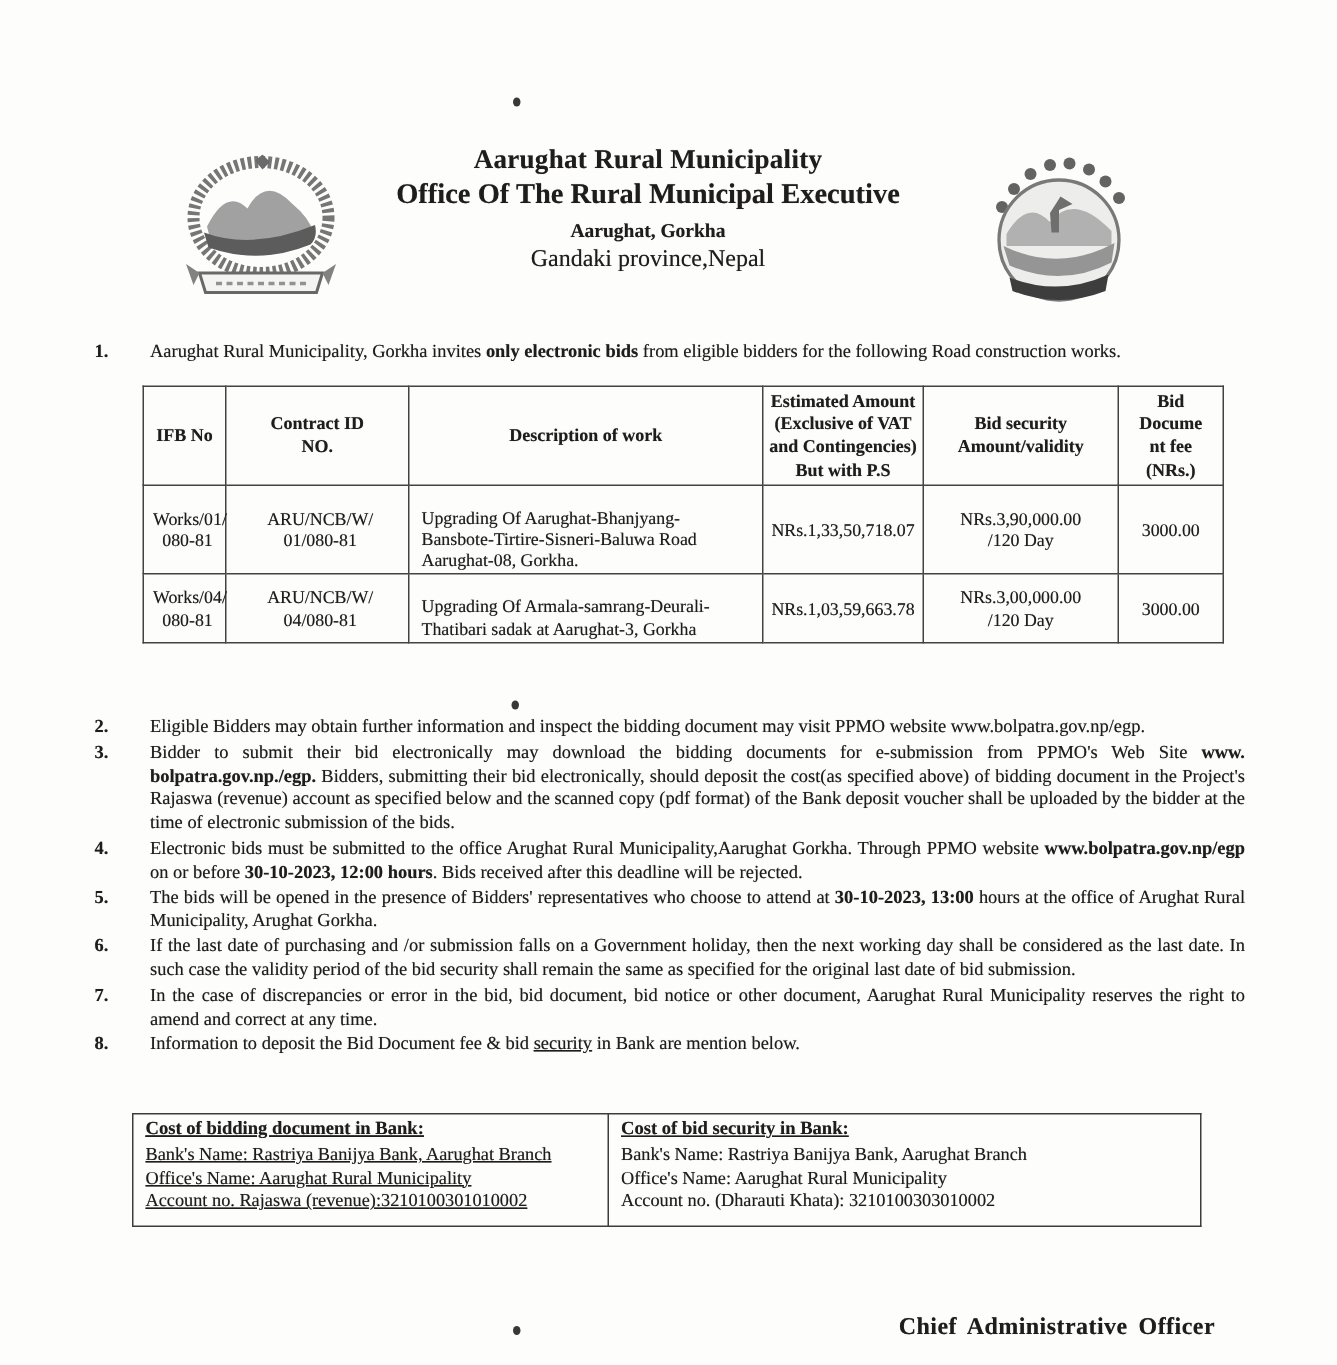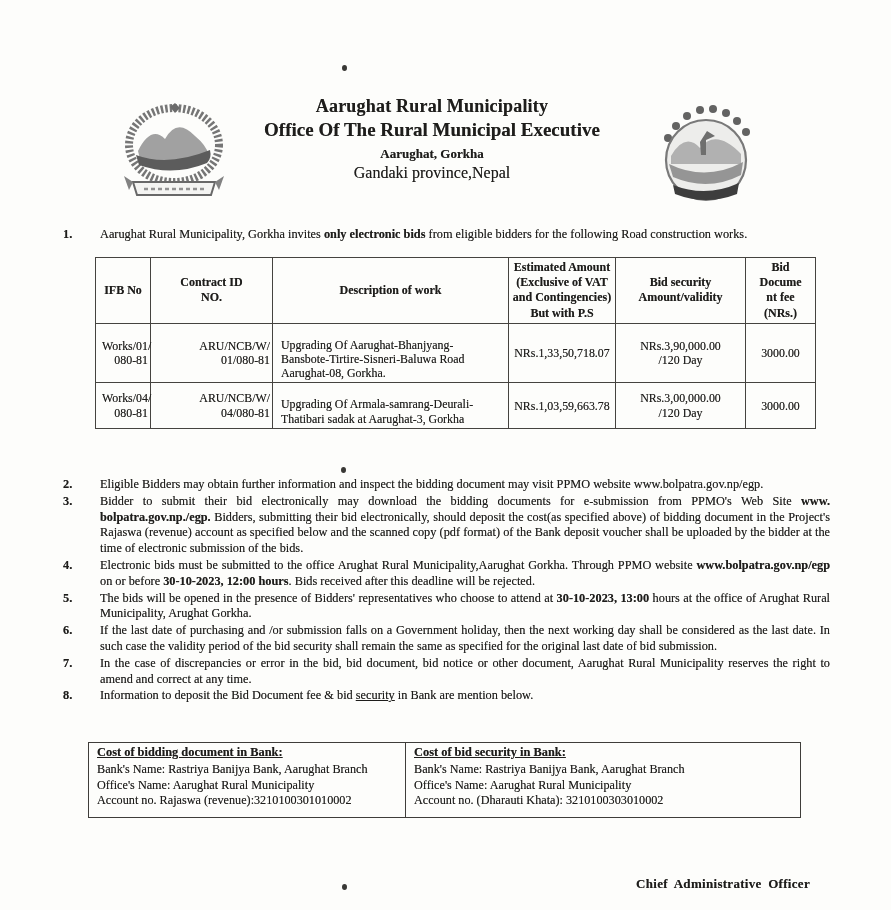--- a/index.html
+++ b/index.html
@@ -47,43 +47,43 @@
     position:absolute; left:95px; top:257px; width:720px;
     border-collapse:collapse; table-layout:fixed;
     font-size:11.9px; line-height:14.2px;
   }
   #bids-table th, #bids-table td { border:1.3px solid #45433f; white-space:pre-line; }
   #bids-table thead tr { height:65px; }
   #bids-table tr.r1 { height:52px; }
   #bids-table tr.r2 { height:43px; }
   #bids-table tr.r3 { height:43px; }
   #bids-table th { font-weight:bold; font-size:12px; text-align:center; vertical-align:middle; line-height:15.2px; padding:2px; }
-  #bids-table td.c0, #bids-table td.c1 { text-align:right; vertical-align:middle; padding:2px 2px 2px 6px; }
+  #bids-table td.c0, #bids-table td.c1 { text-align:center; vertical-align:middle; padding:2px 2px 2px 6px; }
   #bids-table td.c2 { text-align:left; vertical-align:top; padding:14px 3px 2px 8px; }
   #bids-table td.c3, #bids-table td.c4, #bids-table td.c5 { text-align:center; vertical-align:middle; padding:2px; }
   #bids-table tr.r2 td.c3 { vertical-align:top; padding-top:3px; }
   #bids-table tr.r2 td.c4, #bids-table tr.r2 td.c5 { vertical-align:bottom; padding-bottom:2px; }
   
   #bids-table col.w0 { width:55px; }  #bids-table col.w1 { width:122px; }
   #bids-table col.w2 { width:236px; } #bids-table col.w3 { width:107px; }
   #bids-table col.w4 { width:130px; } #bids-table col.w5 { width:70px; }
   
   #bank-table {
     position:absolute; left:88px; top:742px; width:712px; height:76px;
     border-collapse:collapse; table-layout:fixed;
     font-size:12.2px; line-height:15.8px;
   }
   #bank-table td { border:1.5px solid #3f3d3a; vertical-align:top; padding:2px 8px 4px 8px; }
-  #bank-table td.bank-left  { width:317px; }
+  #bank-table td.bank-left  { width:317px;text-decoration:underline; }
   #bank-table td.bank-right { width:395px; }
   .btitle { font-weight:bold; text-decoration:underline; font-size:12.4px; margin-bottom:1px; }
   
   .footer {
     position:absolute; top:876px; right:81px;
-    font-size:13px; font-weight:bold; letter-spacing:0.3px; word-spacing:3px;
+    font-size:16px; font-weight:bold; letter-spacing:0.3px; word-spacing:3px;
   }
 </style>
 </head>
 <body>
 
 <div class="page">
 
   <span class="dot dot-top"></span>
   <span class="dot dot-mid"></span>
   <span class="dot dot-bottom"></span>

